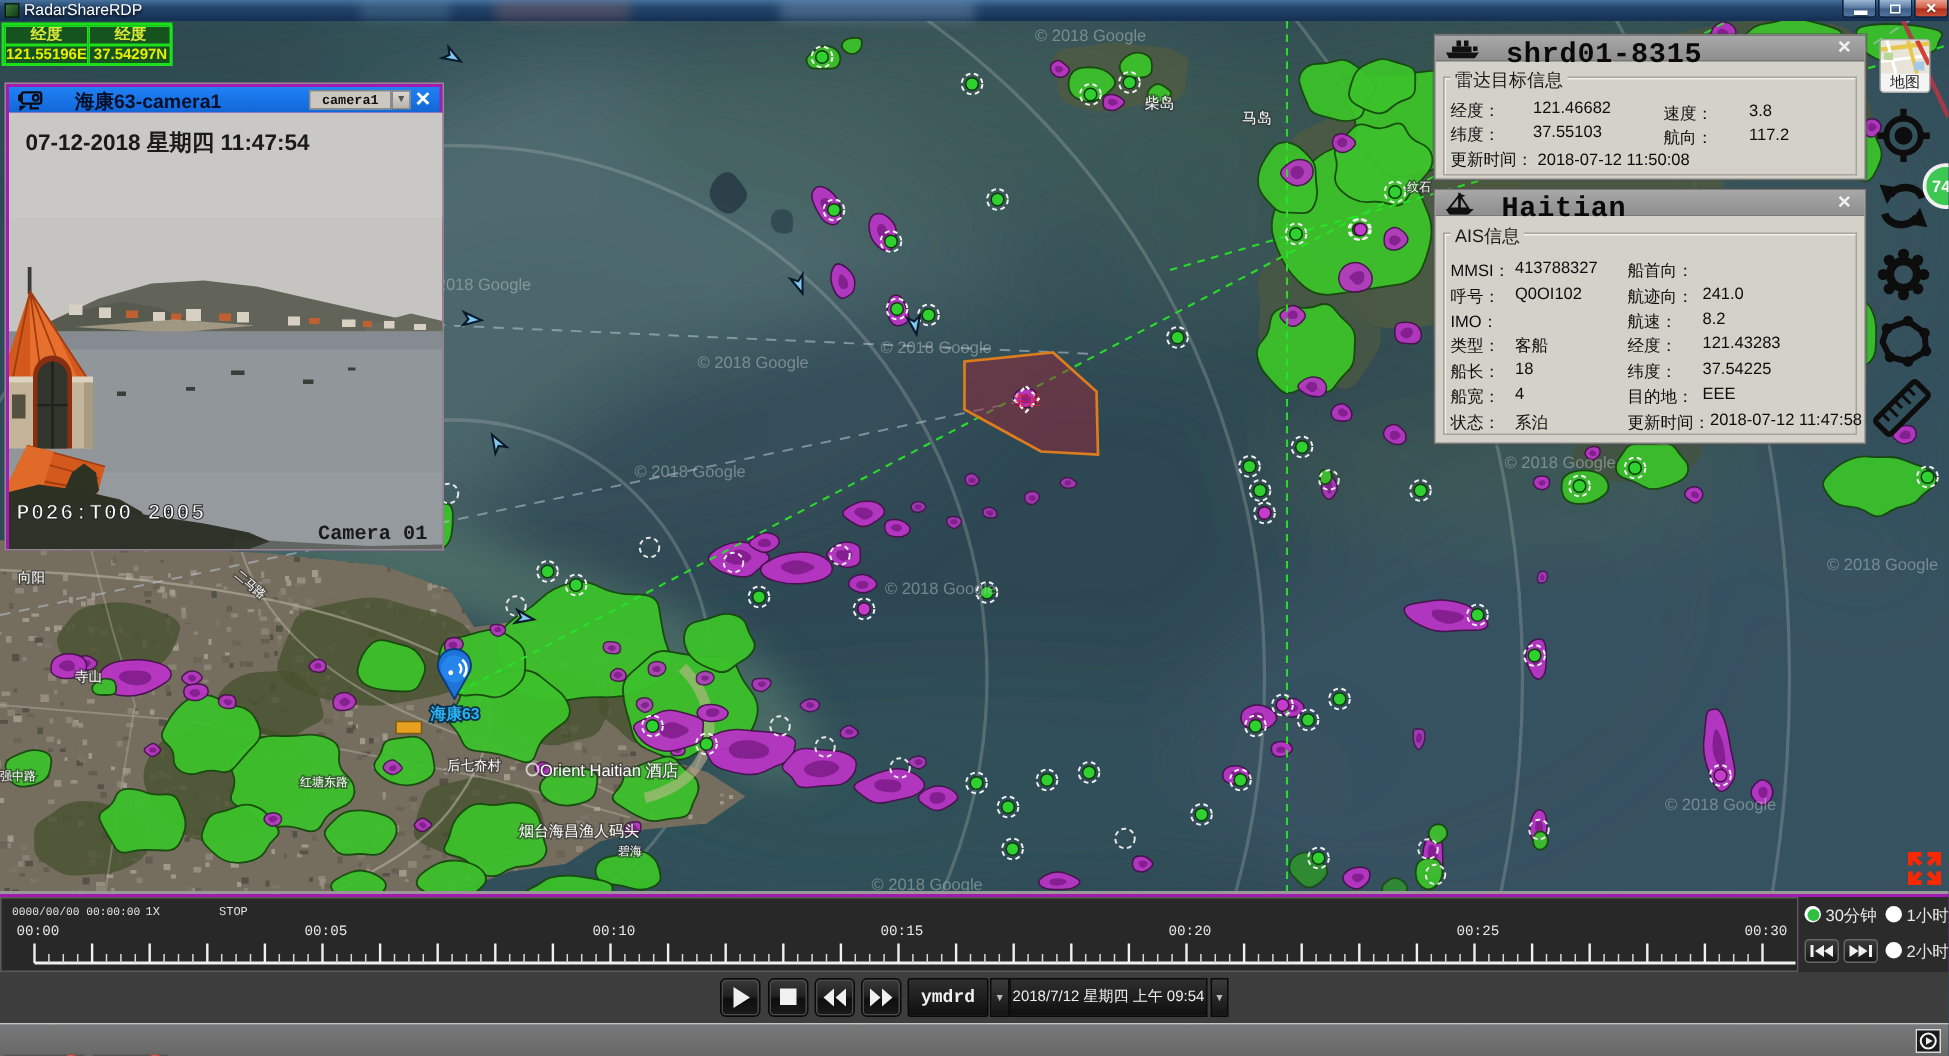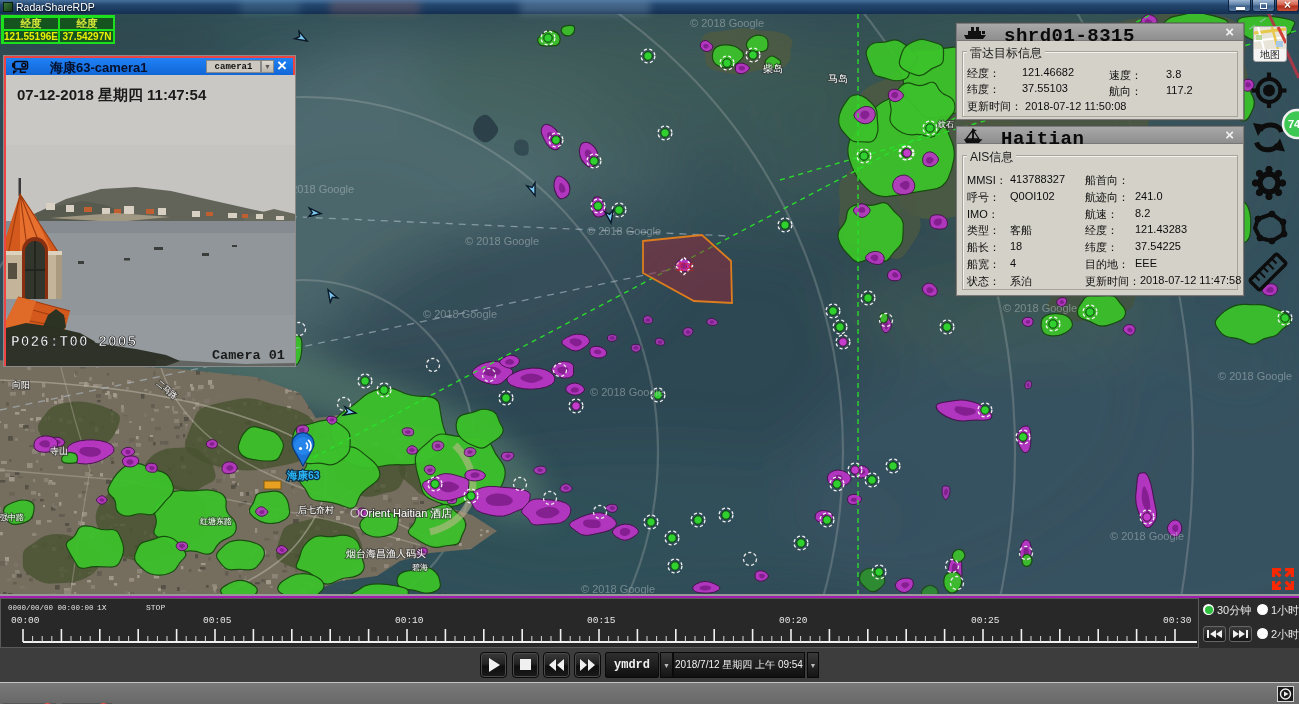--- a/index.html
+++ b/index.html
@@ -7,21 +7,21 @@
 .titlebar{left:0;top:0;width:1299px;height:14px;background:linear-gradient(180deg,#46719c 0%,#24476e 35%,#142f52 100%);z-index:50}
 .titlebar .t{position:absolute;left:16px;top:1px;font-size:10.5px;color:#fff;text-shadow:0 1px 2px #000}
 .appico{position:absolute;left:3px;top:2px;width:10px;height:10px;background:linear-gradient(135deg,#3a7a3a,#173a17);border:1px solid #0a200a}
 .winbtn{position:absolute;top:0;height:12px;border:1px solid #0d2340;border-top:none;border-radius:0 0 3px 3px;background:linear-gradient(180deg,#9db8d4 0%,#5c7ea6 45%,#3d5f88 55%,#54779e 100%)}
 .winbtn.close{background:linear-gradient(180deg,#e8a092 0%,#d4604a 45%,#b0301c 55%,#c8503a 100%)}
 .winbtn span{display:block;text-align:center;font-size:12px;line-height:10px;color:#fff;font-weight:bold;text-shadow:0 1px 1px #00000080}
 .coordbox{left:1px;top:15px;width:114px;height:29px;border:2px solid #1de01d;background:rgba(18,84,24,0.88);z-index:40;display:grid;grid-template-columns:56px 56px;grid-template-rows:13px 14px}
 .coordbox div{border:1px solid #1de01d;font-size:10.5px;font-weight:bold;color:#d8e83a;text-align:center;line-height:11px;overflow:hidden}
 .coordbox .v{color:#e8f000;font-size:10px;line-height:12px;letter-spacing:0}
 
-.cam{left:3px;top:55px;width:293px;height:312px;background:#ef4444;border:1px solid #8a8a8a;z-index:40}
+.cam{left:3px;top:55px;width:293px;height:312px;background:#a21caf;border:1px solid #8a8a8a;z-index:40}
 .camtitle{position:absolute;left:2px;top:2px;right:2px;height:17px;background:linear-gradient(180deg,#1f82f5,#1266d6);color:#06102a;font-weight:bold;font-size:13px}
 .camtitle .txt{position:absolute;left:44px;top:1px}
 .camcombo{position:absolute;left:200px;top:2px;width:55px;height:13px;background:#ccc8c0;border:1px solid #888;color:#111;font-size:9px;font-weight:bold;font-family:"Liberation Mono",monospace;text-align:center;line-height:12px}
 .camcombo2{position:absolute;left:255px;top:2px;width:13px;height:13px;background:linear-gradient(180deg,#dcd8d0,#b8b4ac);border:1px solid #888;font-size:7px;color:#555;text-align:center;line-height:12px}
 .camx{position:absolute;right:6px;top:-2px;color:#fff;font-size:17px;font-weight:bold}
 
 .panel{left:956px;width:288px;background:#d4d1c9;border:1px solid #7a7a7a;outline:1px solid #50505080;z-index:40}
 .ptitle{height:17px;background:linear-gradient(180deg,#a8a8a8,#8e8e8e);border-bottom:1px solid #777;position:relative}
 .ptitle .txt{position:absolute;top:1px;font-size:19px;font-weight:bold;color:#0a0a0a;font-family:"Liberation Mono",monospace;letter-spacing:0.5px}
 .ptitle .x{position:absolute;right:9px;top:-1px;font-size:15px;font-weight:bold;color:#f0f0f0}

